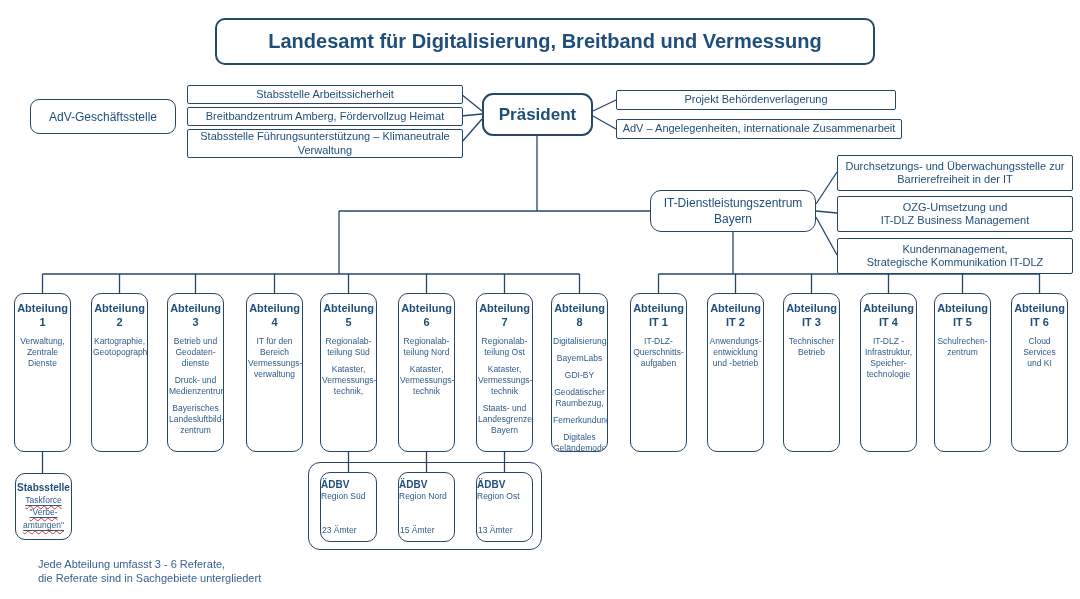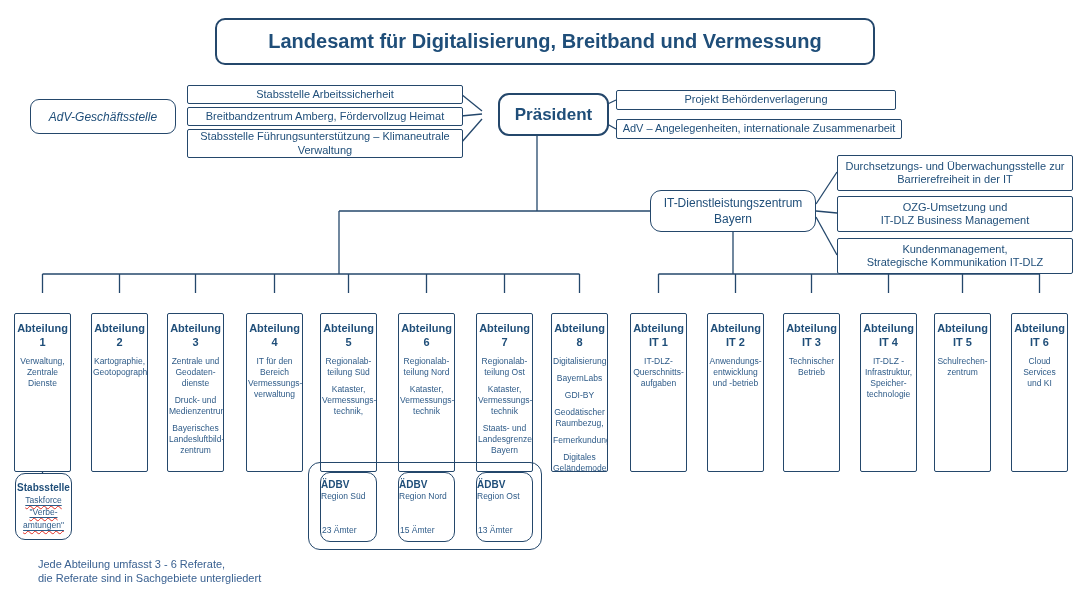--- a/index.html
+++ b/index.html
@@ -9,25 +9,25 @@
   }
   #connectors{position:absolute;left:0;top:0;width:1080px;height:599px;pointer-events:none;}
   .box{
     position:absolute;box-sizing:border-box;background:#fff;
     border:1.5px solid #24476b;display:flex;align-items:center;justify-content:center;
     text-align:center;white-space:pre-line;
   }
   .title-box{border-width:2px;border-radius:10px;font-size:20px;font-weight:bold;}
   .president-box{border-width:2px;border-radius:11px;font-size:17px;font-weight:bold;}
   .strip{border-radius:2px;font-size:11px;line-height:1.2;padding:1px 4px;}
-  .adv-box{border-radius:9px;font-size:12px;font-style:italic;}
+  .adv-box{border-radius:9px;font-size:12px;}
   .itdlz-box{border-radius:11px;font-size:12px;line-height:1.35;}
   .dept{
     position:absolute;box-sizing:border-box;background:#fff;border:1.5px solid #24476b;
-    border-radius:2px;width:57px;top:293px;height:159px;text-align:center;overflow:hidden;margin-top:20px;
+    border-radius:10px;width:57px;top:293px;height:159px;text-align:center;overflow:hidden;
   }
   .dept-title{font-size:11px;font-weight:bold;line-height:1.3;padding-top:7px;white-space:pre-line;}
   .dept-body p{font-size:8.5px;line-height:1.3;margin:6px 1px;color:#2e5b88;white-space:pre-line;}
   .aedbv-outer{position:absolute;left:308px;top:462px;width:234px;height:88px;border:1.5px solid #24476b;border-radius:12px;box-sizing:border-box;background:transparent;}
   .aedbv{
     position:absolute;box-sizing:border-box;background:#fff;border:1.5px solid #24476b;
     border-radius:10px;width:57px;top:472px;height:70px;text-align:left;overflow:hidden;
   }
   .aedbv-title{font-size:10px;font-weight:bold;line-height:1.2;padding-top:6px;}
   .aedbv-sub{font-size:8.5px;line-height:1.2;color:#2e5b88;}
@@ -85,21 +85,21 @@
 
   <div class="box adv-box" style="left:30px;top:99px;width:146px;height:35px;">AdV-Geschäftsstelle</div>
 
   <div id="president-left-stack">
       <div class="box strip" style="left: 187px; top: 85px; width: 276px; height: 19px;">Stabsstelle Arbeitssicherheit</div>
       <div class="box strip" style="left: 187px; top: 107px; width: 276px; height: 19px;">Breitbandzentrum Amberg, Fördervollzug Heimat</div>
       <div class="box strip" style="left: 187px; top: 129px; width: 276px; height: 29px;">Stabsstelle Führungsunterstützung – Klimaneutrale
 Verwaltung</div>
     </div>
 
-  <div class="box president-box" style="left:482px;top:93px;width:111px;height:43px;margin-left:16px;">Präsident</div>
+  <div class="box president-box" style="left:482px;top:93px;width:111px;height:43px;">Präsident</div>
 
   <div id="president-right-stack">
       <div class="box strip" style="left: 616px; top: 90px; width: 280px; height: 20px;">Projekt Behördenverlagerung</div>
       <div class="box strip" style="left: 616px; top: 119px; width: 286px; height: 20px;">AdV – Angelegenheiten, internationale Zusammenarbeit</div>
     </div>
 
   <div class="box itdlz-box" style="left:650px;top:190px;width:166px;height:42px;">IT-Dienstleistungszentrum
 Bayern</div>
 
   <div id="itdlz-right-stack">
@@ -126,21 +126,21 @@
 2</div>
         <div class="dept-body">
           <p>Kartographie,
 Geotopographie</p>
         </div>
       </div>
       <div class="dept" style="left: 167px;">
         <div class="dept-title">Abteilung
 3</div>
         <div class="dept-body">
-          <p>Zentrale und
+          <p>Betrieb und
 Geodaten-
 dienste</p>
           <p>Druck- und
 Medienzentrum</p>
           <p>Bayerisches
 Landesluftbild-
 zentrum</p>
         </div>
       </div>
       <div class="dept" style="left: 246px;">

